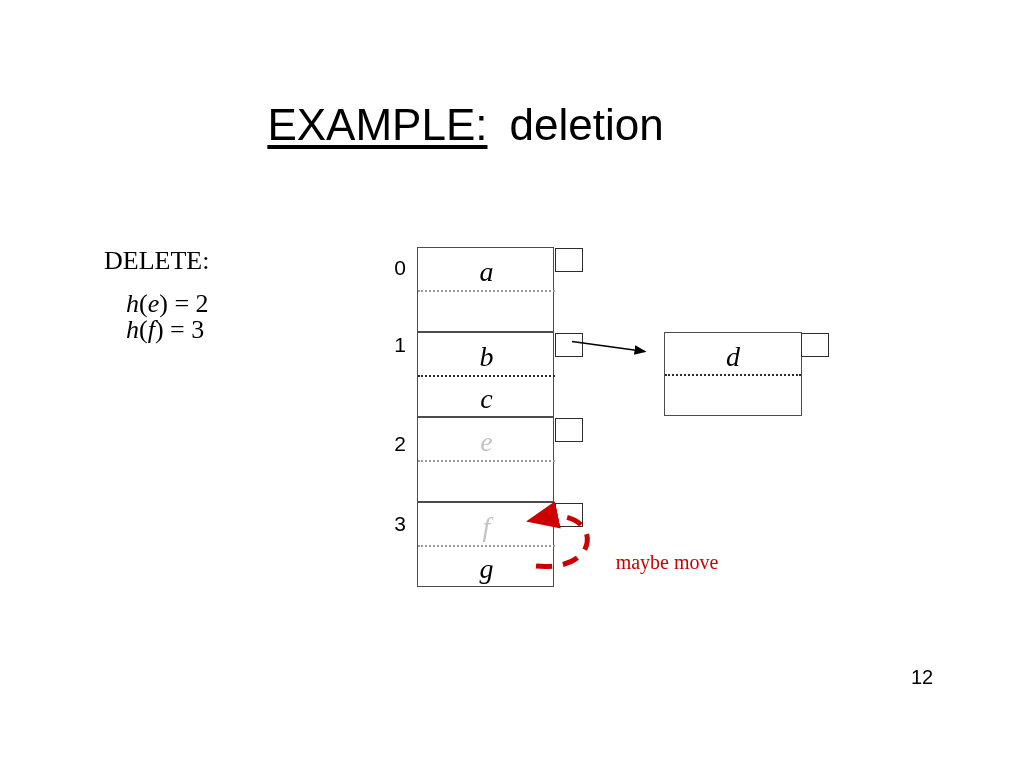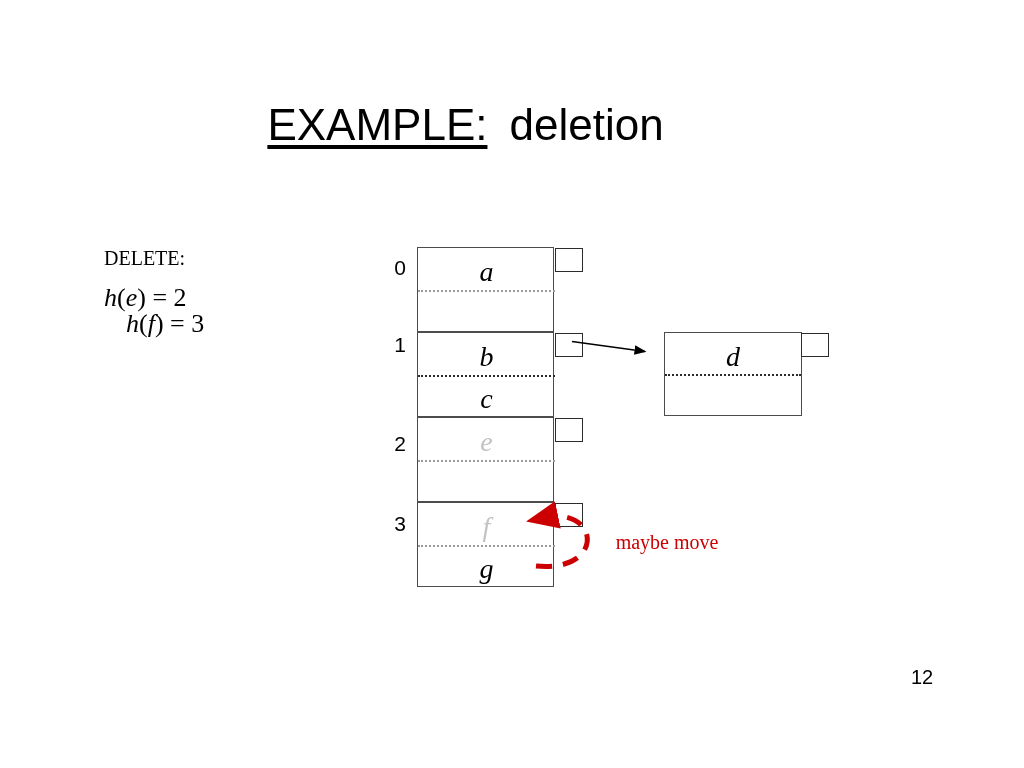--- a/index.html
+++ b/index.html
@@ -43,30 +43,30 @@
 
   
   #delete-block {
     position: absolute;
     left: 104px;
     top: 248px;
     font-family: "Liberation Serif", serif;
     color: #000000;
   }
   #delete-label {
-    font-size: 20px;
+    font-size: 26px;
     line-height: 1.0;
     font-family: Liberation Serif, serif;
   }
   .hash-line {
     font-size: 26px;
     line-height: 1.0;
     white-space: nowrap;
   }
-  #hash-e { margin-top: 17px; }
+  #hash-e { margin-top: 17px; margin-left: 22px; }
   #hash-f { margin-left: 22px; }
   .it { font-style: italic; }
 
   
   #table-wrap {
     position: absolute;
     left: 417px;
     top: 247px;
     width: 137px;
     height: 341px;
@@ -163,21 +163,21 @@
     left: 0; top: 0;
     width: 1024px;
     height: 768px;
     pointer-events: none;
   }
 
   
   #red-note {
     position: absolute;
     left: 592px;
-    top: 529px;
+    top: 549px;
     width: 150px;
     text-align: center;
     font-family: "Liberation Serif", serif;
     font-size: 20px;
     color: #cc0000;
     line-height: 1.35;
   }
   #red-note .it { font-style: italic; }
 
   

